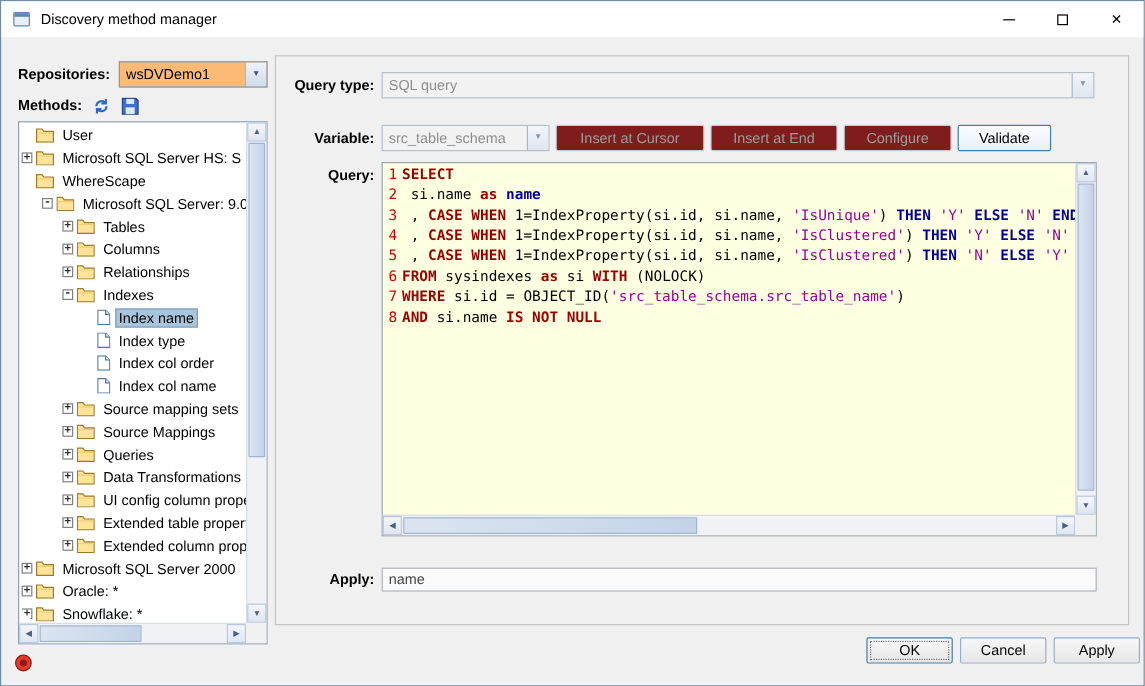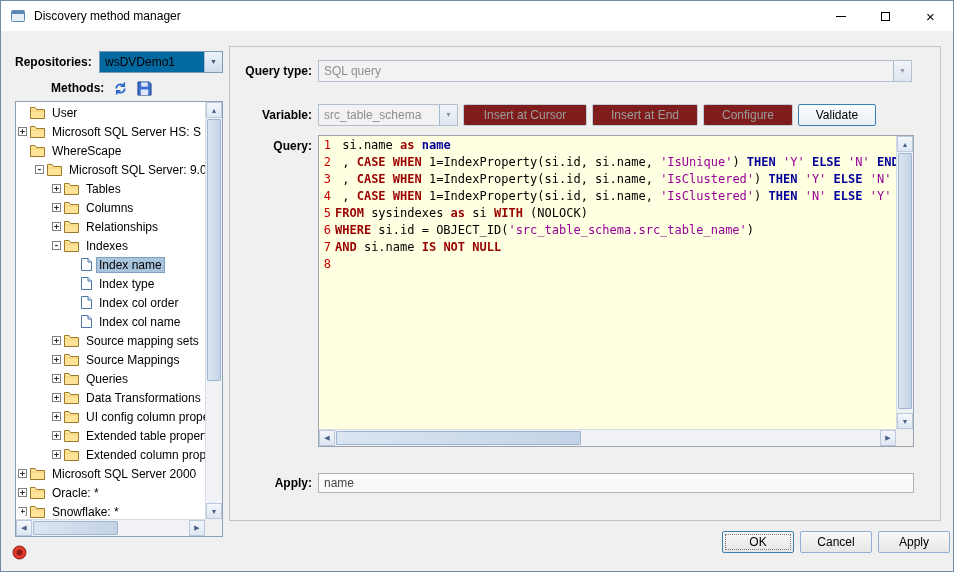--- a/index.html
+++ b/index.html
@@ -16,22 +16,22 @@
   .title-text { margin-left:8px; font-size:12px; }
   .winbtns { position:absolute; right:0; top:0; height:30px; display:flex; }
   .winbtn { width:45px; height:30px; display:flex; align-items:center; justify-content:center; }
   .glyph-min { width:10px; height:1px; background:#000; display:block; }
   .glyph-max { width:9px; height:9px; border:1px solid #000; display:block; }
   .glyph-close { font-size:15px; line-height:15px; }
   
   .repos-row { position:absolute; left:14px; top:50px; width:208px; height:22px; display:flex; }
   .repos-row .lbl { width:84px; font-weight:bold; line-height:22px; }
   .methods-row { position:absolute; left:14px; top:77px; height:20px; display:flex; align-items:center; gap:9px; }
-  .methods-row .lbl { font-weight:bold;margin-left:36px; }
-  .combo { position:relative; height:22px; background:#0369a1; border:1px solid #7f9db9; padding:0 20px 0 5px;
+  .methods-row .lbl { font-weight:bold; }
+  .combo { position:relative; height:22px; background:#fdba74; border:1px solid #7f9db9; padding:0 20px 0 5px;
     line-height:20px; overflow:hidden; white-space:nowrap; }
   .carrow { position:absolute; right:0; top:0; bottom:0; width:18px; display:flex; align-items:center;
     justify-content:center; font-size:7px; color:#41536f;
     background:linear-gradient(#eef3fa,#cfdcee); border-left:1px solid #a5b8d0; }
   .combo.disabled { background:#f2f2f2; color:#8e8e8e; border-color:#b3c0cd; }
   .combo.disabled .carrow { color:#8b97a8; background:linear-gradient(#f2f5f9,#dee6f0); }
   .tool-icon { display:flex; }
   
   .tree { position:absolute; left:14px; top:100px; width:208px; height:436px; background:#fff;
     border:1px solid #8ca0b5; }
@@ -400,20 +400,21 @@
             <div class="cline">1</div>
             <div class="cline">2</div>
             <div class="cline">3</div>
             <div class="cline">4</div>
             <div class="cline">5</div>
             <div class="cline">6</div>
             <div class="cline">7</div>
             <div class="cline">8</div>
           </div>
         <div class="code-lines" id="code-lines">
+            <div class="cline"><span class="t-k">SELECT</span></div>
             <div class="cline"><span class="t-p"> si.name </span><span class="t-k">as</span><span class="t-b"> name</span></div>
             <div class="cline"><span class="t-p"> , </span><span class="t-k">CASE WHEN</span><span class="t-p"> 1=IndexProperty(si.id, si.name, </span><span class="t-s">'IsUnique'</span><span class="t-p">) </span><span class="t-b">THEN</span><span class="t-p"> </span><span class="t-s">'Y'</span><span class="t-p"> </span><span class="t-b">ELSE</span><span class="t-p"> </span><span class="t-s">'N'</span><span class="t-p"> </span><span class="t-b">END</span></div>
             <div class="cline"><span class="t-p"> , </span><span class="t-k">CASE WHEN</span><span class="t-p"> 1=IndexProperty(si.id, si.name, </span><span class="t-s">'IsClustered'</span><span class="t-p">) </span><span class="t-b">THEN</span><span class="t-p"> </span><span class="t-s">'Y'</span><span class="t-p"> </span><span class="t-b">ELSE</span><span class="t-p"> </span><span class="t-s">'N'</span><span class="t-p"> </span></div>
             <div class="cline"><span class="t-p"> , </span><span class="t-k">CASE WHEN</span><span class="t-p"> 1=IndexProperty(si.id, si.name, </span><span class="t-s">'IsClustered'</span><span class="t-p">) </span><span class="t-b">THEN</span><span class="t-p"> </span><span class="t-s">'N'</span><span class="t-p"> </span><span class="t-b">ELSE</span><span class="t-p"> </span><span class="t-s">'Y'</span><span class="t-p"> </span></div>
             <div class="cline"><span class="t-k">FROM</span><span class="t-p"> sysindexes </span><span class="t-k">as</span><span class="t-p"> si </span><span class="t-k">WITH</span><span class="t-p"> (NOLOCK)</span></div>
             <div class="cline"><span class="t-k">WHERE</span><span class="t-p"> si.id = OBJECT_ID(</span><span class="t-s">'src_table_schema.src_table_name'</span><span class="t-p">)</span></div>
             <div class="cline"><span class="t-k">AND</span><span class="t-p"> si.name </span><span class="t-k">IS NOT NULL</span></div>
           </div>
       </div>
       <div class="sb sb-v">

